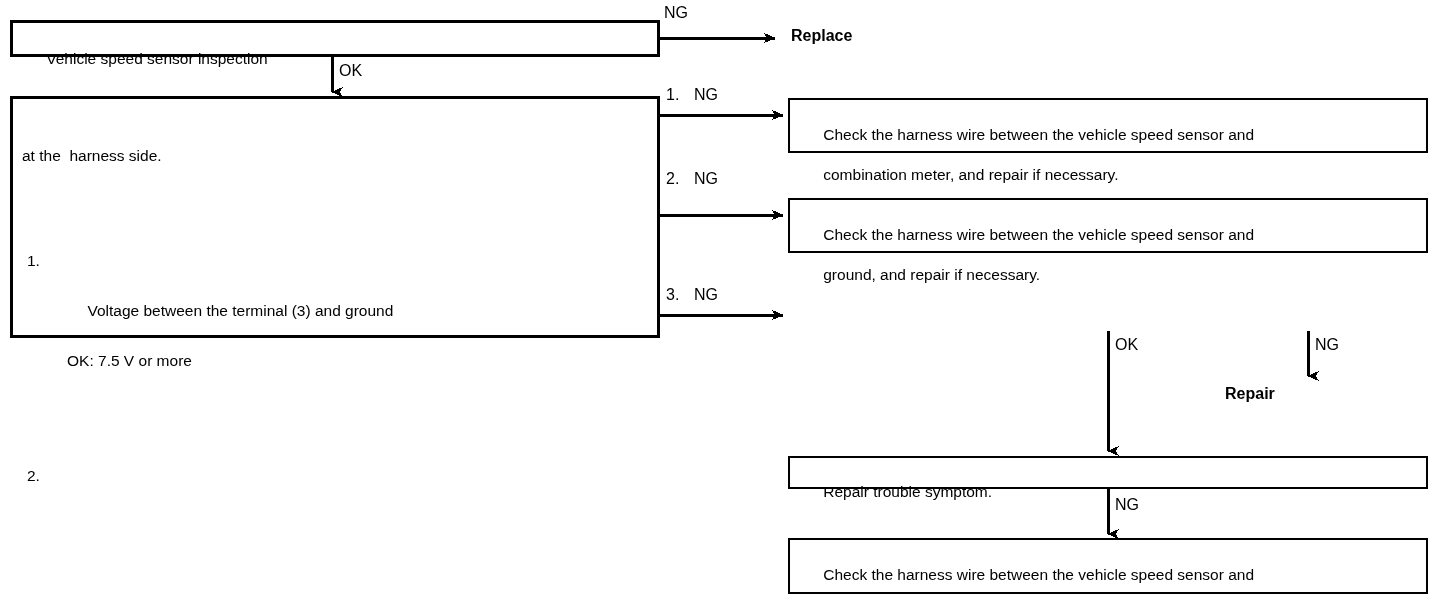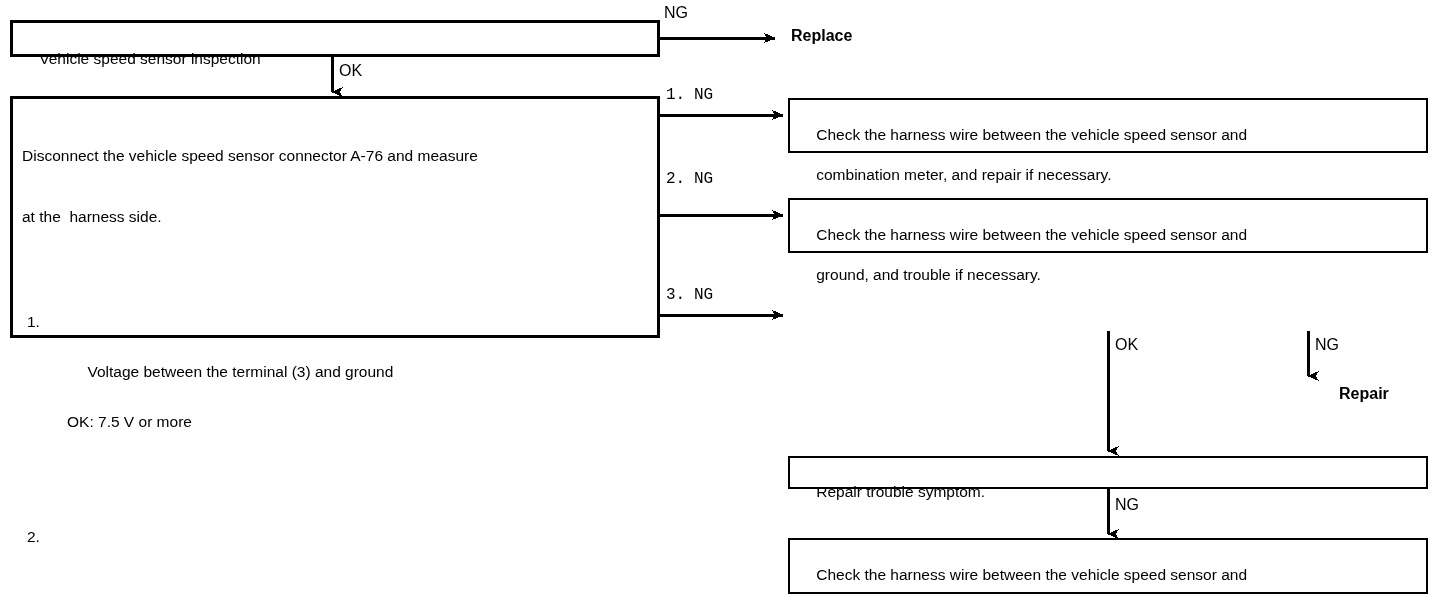--- a/index.html
+++ b/index.html
@@ -16,21 +16,21 @@
   #wires{position:absolute;left:0;top:0;width:1440px;height:604px;pointer-events:none;}
 
   
   .box{
     position:absolute;
     box-sizing:border-box;
     border:2px solid #000;
     background:#fff;
     font-size:15.5px;
     line-height:20px;
-    padding:5px 7px 4px 9px;
+    padding:5px 7px 4px 16px;
     white-space:pre-wrap;
   }
 
   
   #box-measure{padding:6px 7px 4px 9px;}
   #box-measure .hdr{display:block;font-size:15.5px;line-height:21px;}
   #box-measure ol{margin:2px 0 0 0;padding:0;list-style:none;}
   #box-measure li{
     display:block;
     position:relative;
@@ -42,21 +42,21 @@
   #box-measure li .ok{display:block;padding-left:14px;line-height:25px;}
   #box-measure li .ok b{font-weight:normal;}
 
   
   .lbl{
     position:absolute;
     font-size:16px;
     line-height:18px;
     white-space:nowrap;
   }
-  .lbl.branch{font-size:16px;font-family:Liberation Mono, monospace;}
+  .lbl.branch{font-size:16px;}
   .lbl.branch .bn{display:inline-block;width:28px;}
 
   .term{position:absolute;font-weight:bold;font-size:16px;white-space:nowrap;}
 </style>
 </head>
 <body>
 
 <div id="stage">
 
   <svg id="wires" width="1440" height="604" viewBox="0 0 1440 604" xmlns="http://www.w3.org/2000/svg" shape-rendering="crispEdges">
@@ -100,21 +100,20 @@
     <g>
       <path d="M1108,489 L1108,534" stroke="#000" stroke-width="3" fill="none" marker-end="url(#ahd)"></path>
     </g>
   </svg>
 
   <div class="box" id="box-inspection" style="left:10px;top:20px;width:650px;height:37px;border-width:3px;padding-top:6px;">
     <span>Vehicle speed sensor inspection</span>
   </div>
 
   <div class="box" id="box-measure" style="left:10px;top:96px;width:650px;height:242px;border-width:3px;">
-    <span class="hdr">Disconnect the vehicle speed sensor connector A-76 and measure</span>
     <span class="hdr">at the  harness side.</span>
     <ol>
       <li>
         <span class="num">1.</span>
         <span>Voltage between the terminal (3) and ground</span>
         <span class="ok"><b>OK:</b><span> 7.5 V or more</span></span>
       </li>
       <li>
         <span class="num">2.</span>
         
@@ -123,38 +122,38 @@
     </ol>
   </div>
 
   <div class="box" id="box-harness-meter" style="left:788px;top:98px;width:640px;height:55px;">
     <span>Check the harness wire between the vehicle speed sensor and</span><br>
     <span>combination meter, and repair if necessary.</span>
   </div>
 
   <div class="box" id="box-harness-ground" style="left:788px;top:198px;width:640px;height:55px;">
     <span>Check the harness wire between the vehicle speed sensor and</span><br>
-    <span>ground, and trouble if necessary.</span>
+    <span>ground, and repair if necessary.</span>
   </div>
 
 
   <div class="box" id="box-symptom" style="left:788px;top:456px;width:640px;height:33px;padding-top:4px;">
     <span>Repair trouble symptom.</span>
   </div>
 
   <div class="box" id="box-harness-power" style="left:788px;top:538px;width:640px;height:56px;">
     <span>Check the harness wire between the vehicle speed sensor and</span><br>
     
   </div>
 
   <div class="term" style="left:791px;top:27px;">
     <span>Replace</span>
   </div>
 
-  <div class="term" style="left:1339px;top:385px;">
+  <div class="term" style="left:1225px;top:385px;">
     <span>Repair</span>
   </div>
 
   <div class="lbl" style="left:664px;top:4px;">NG</div>
 
   <div class="lbl" style="left:339px;top:62px;">OK</div>
 
   <div class="lbl branch" style="left:666px;top:86px;">
     <span class="bn">1.</span><span>NG</span>
   </div>

